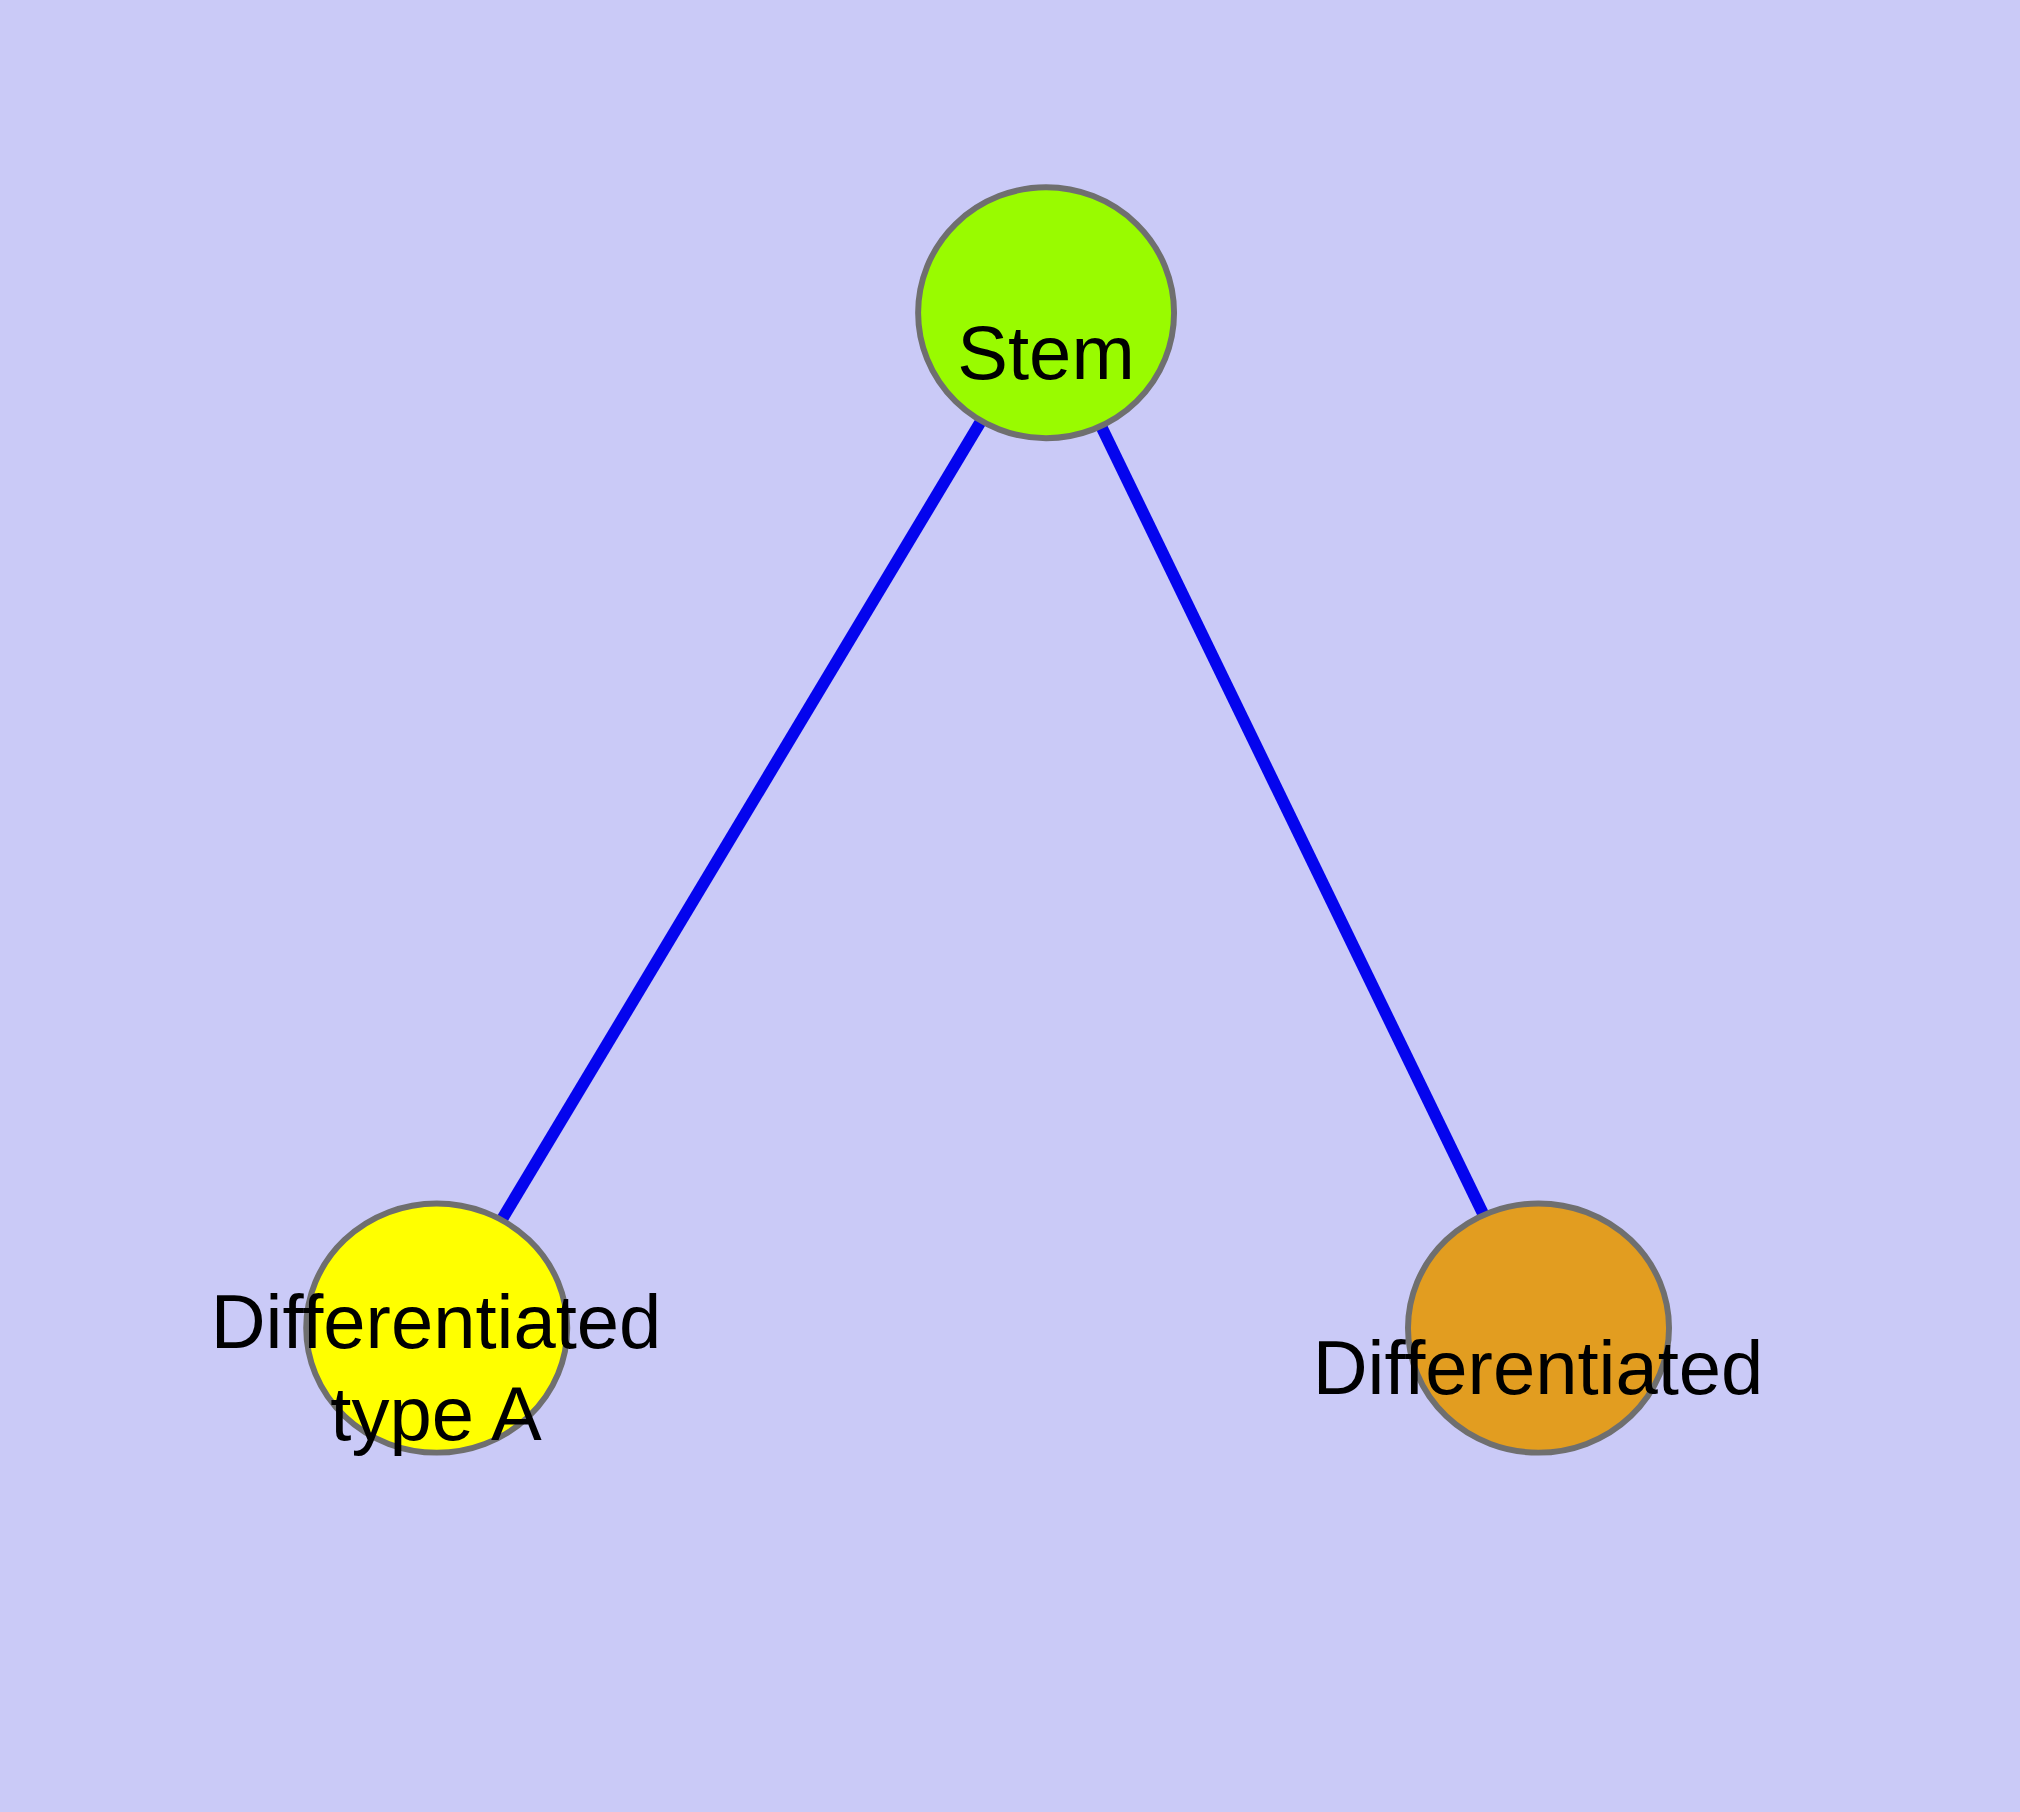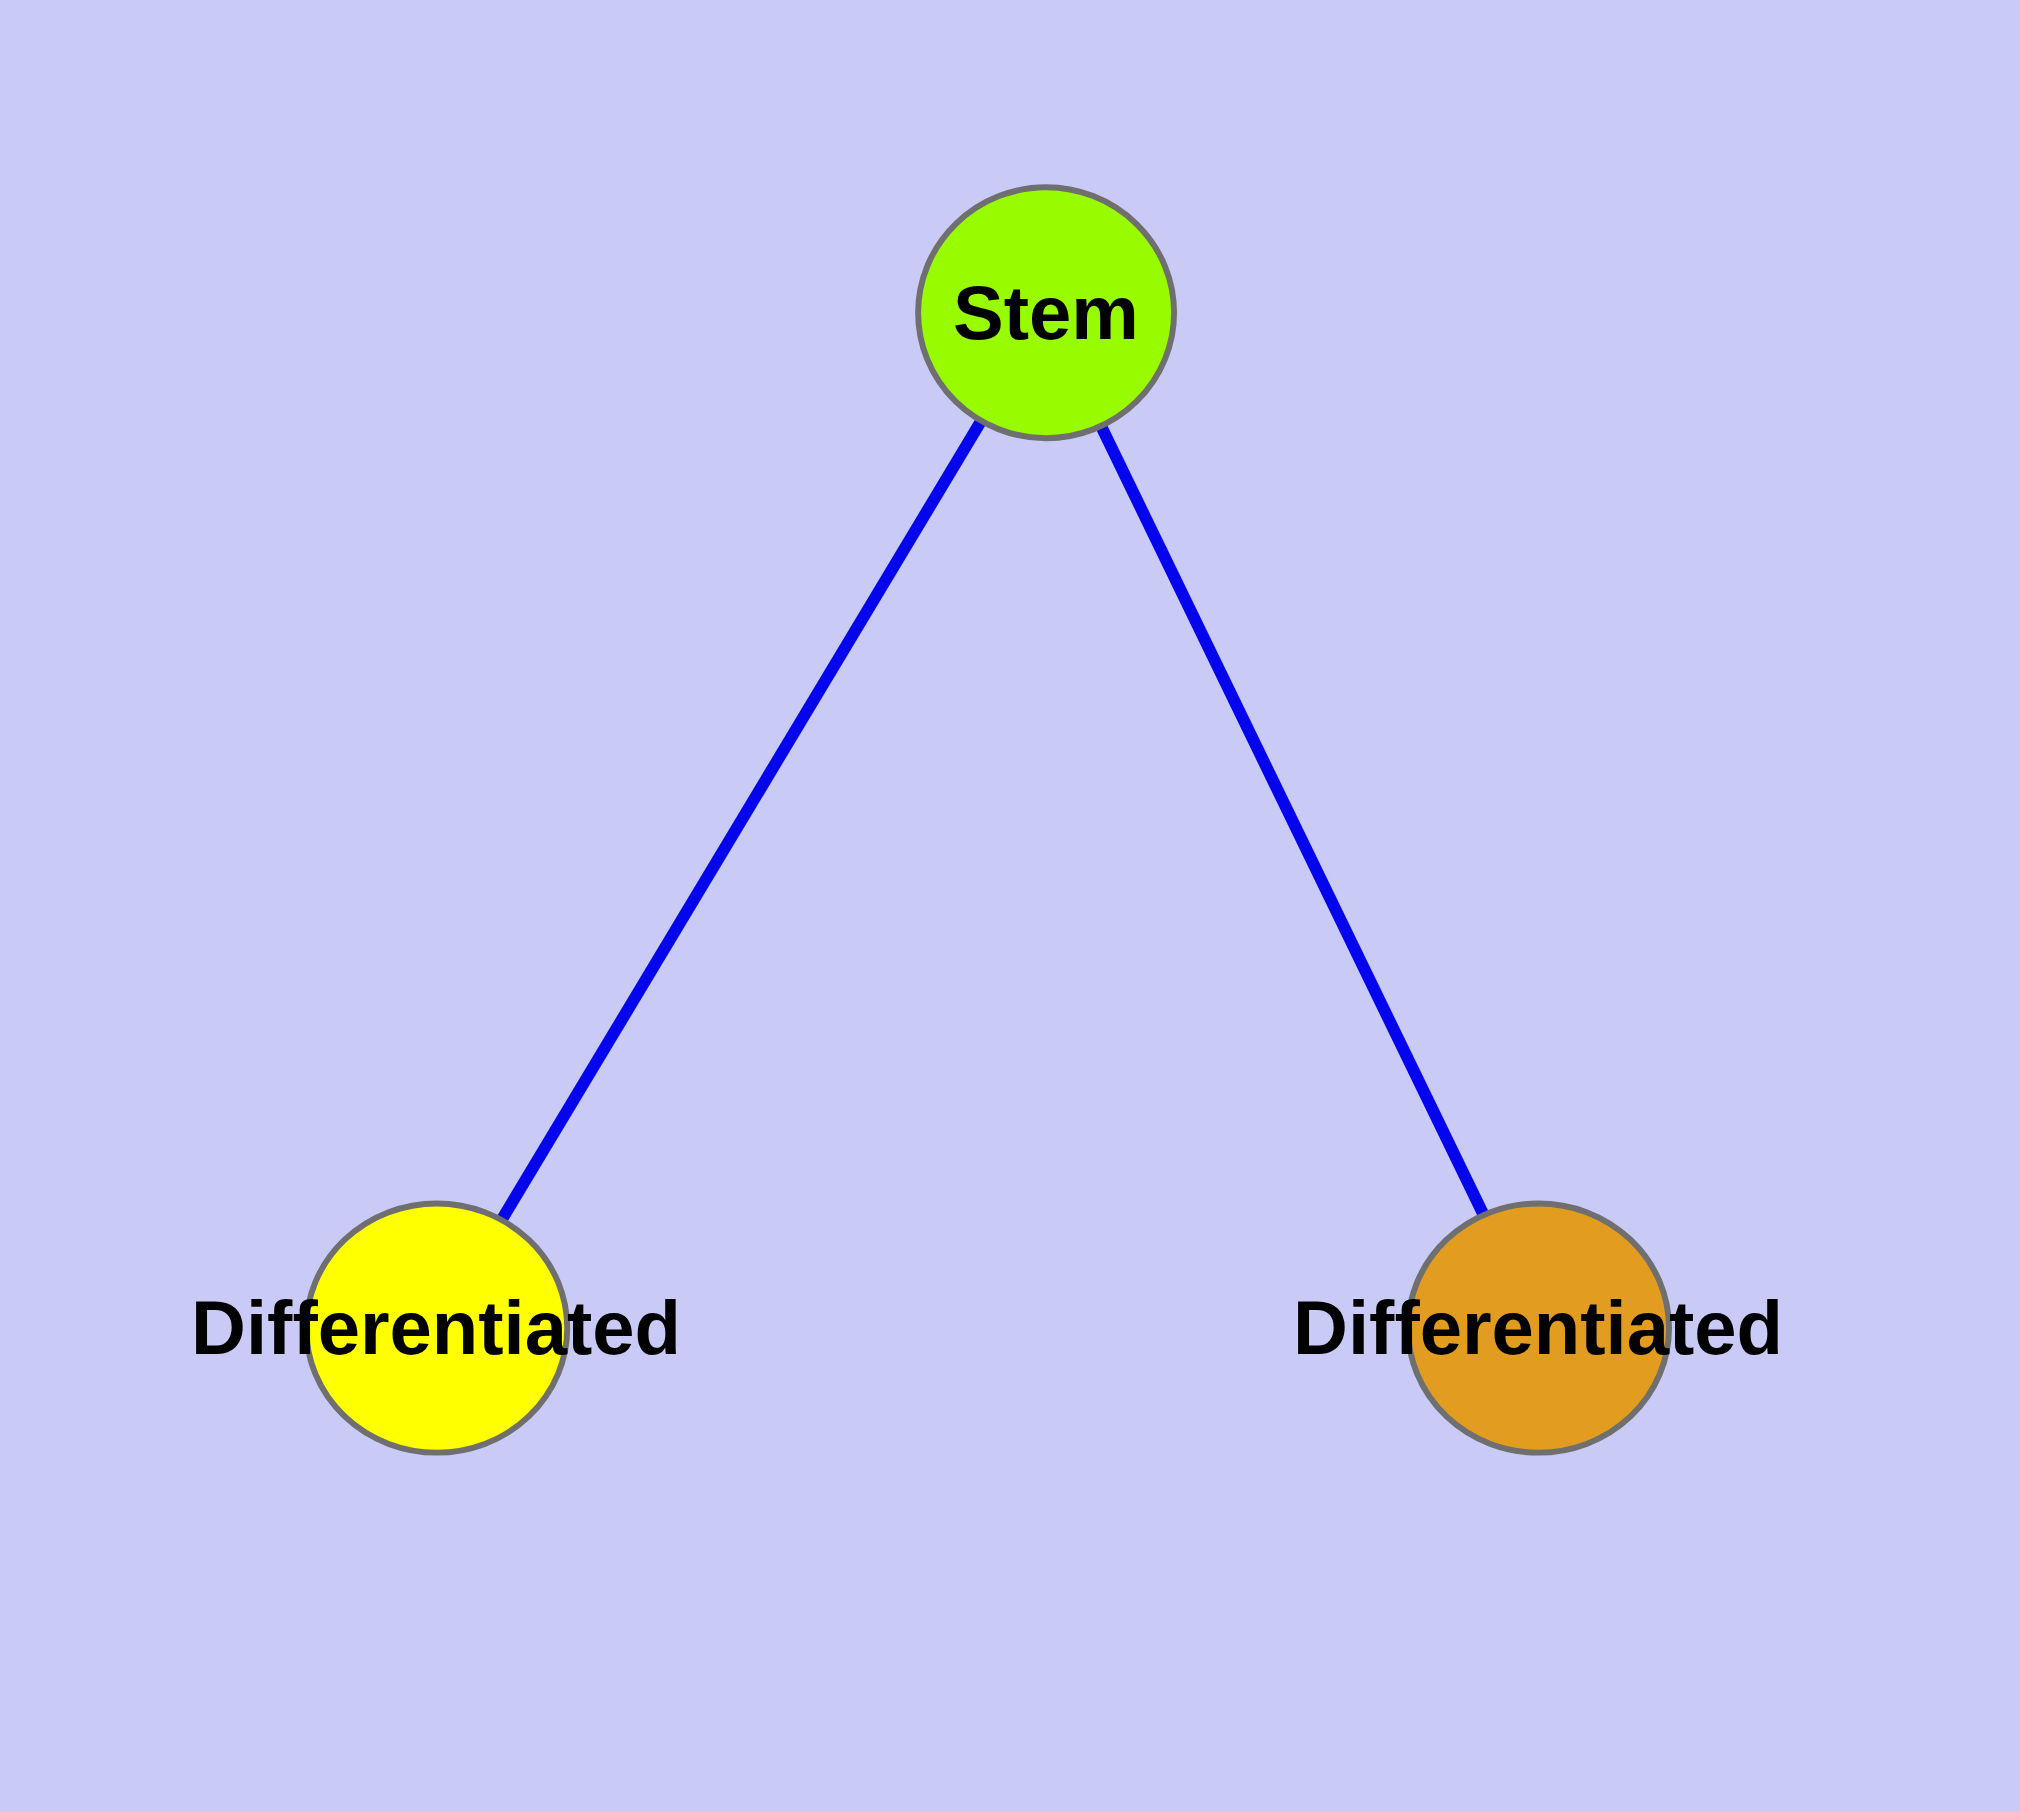--- a/index.html
+++ b/index.html
@@ -21,24 +21,25 @@
     top: 0;
     width: 100%;
     height: 100%;
     display: block;
   }
   .node-label {
     position: absolute;
     transform: translate(-50%, -50%);
     text-align: center;
     font-size: 76px;
-    font-weight: bold;
+    font-weight: normal;
     line-height: 92px;
     white-space: nowrap;
     color: #000000;
+    margin-top: 40px;
   }
   .node-label .line {
     display: block;
   }
   
   .label-stem   { left: 1046px; top: 313px;  }
   .label-diff-a { left: 436px;  top: 1328px; }
   .label-diff-b { left: 1538px; top: 1328px; }
 </style>
 </head>
@@ -55,20 +56,21 @@
     <ellipse cx="515" cy="1567" rx="154" ry="147" stroke-width="7" fill="#ffff00" stroke="#6f6f6f"></ellipse>
     <ellipse cx="1815" cy="1567" rx="154" ry="147" stroke-width="7" fill="#e29d20" stroke="#6f6f6f"></ellipse>
   </svg>
 
   <div class="node-label label-stem" style="color: rgb(0, 0, 0);">
     <span class="line">Stem</span>
   </div>
 
   <div class="node-label label-diff-a" style="color: rgb(0, 0, 0);">
     <span class="line">Differentiated</span>
+    <span class="line">type A</span>
   </div>
 
   <div class="node-label label-diff-b" style="color: rgb(0, 0, 0);">
     <span class="line">Differentiated</span>
   </div>
 
 </div>
 
 
 </body></html>

